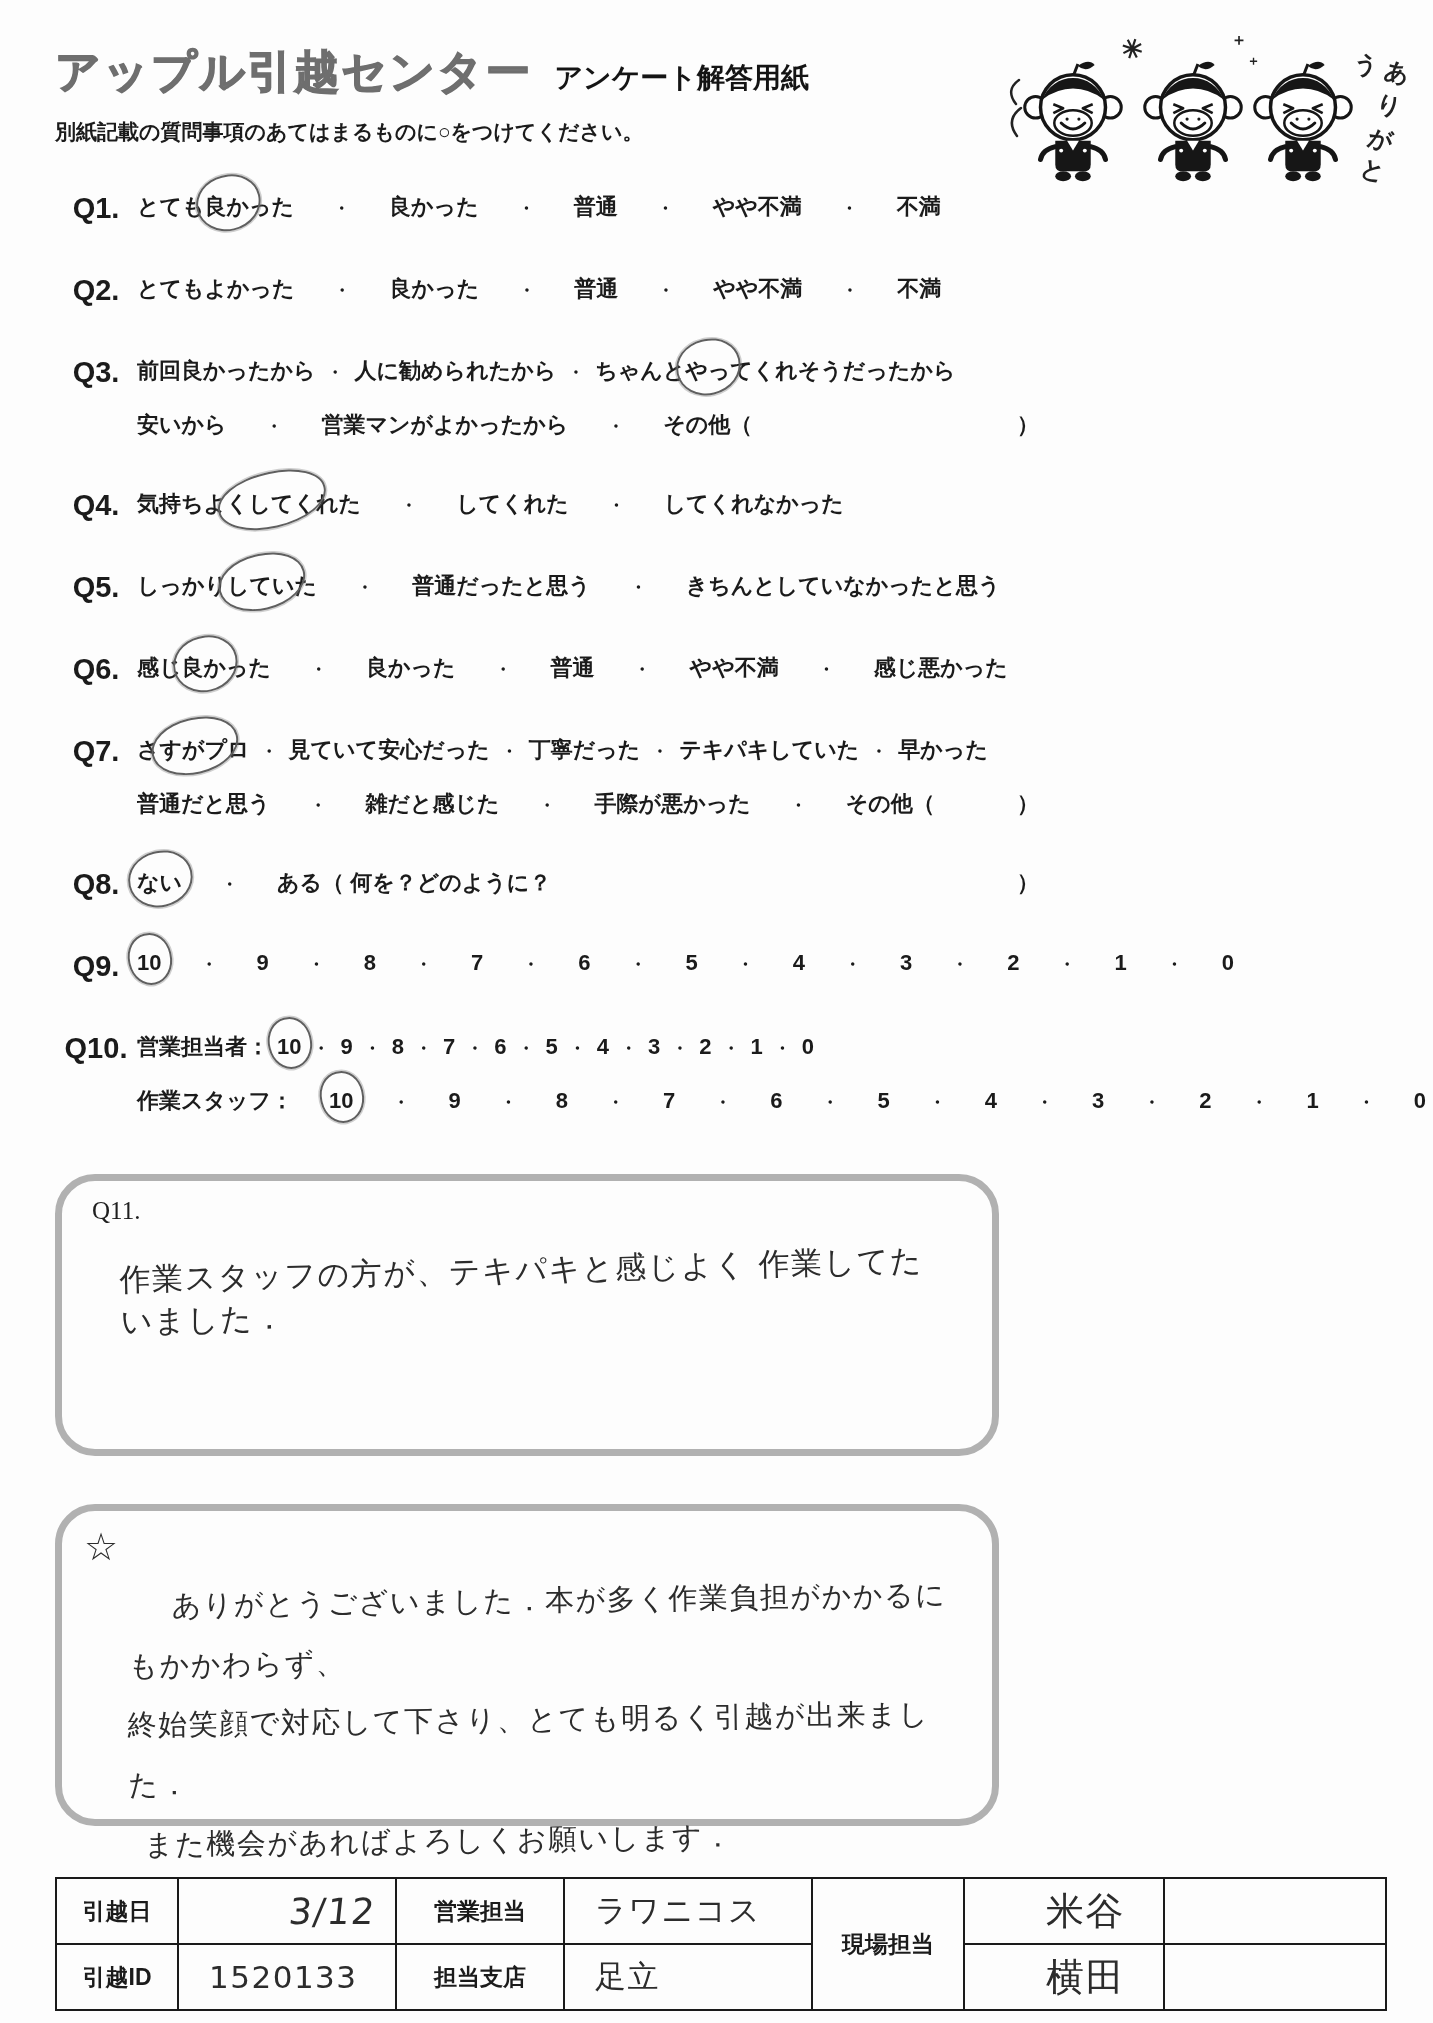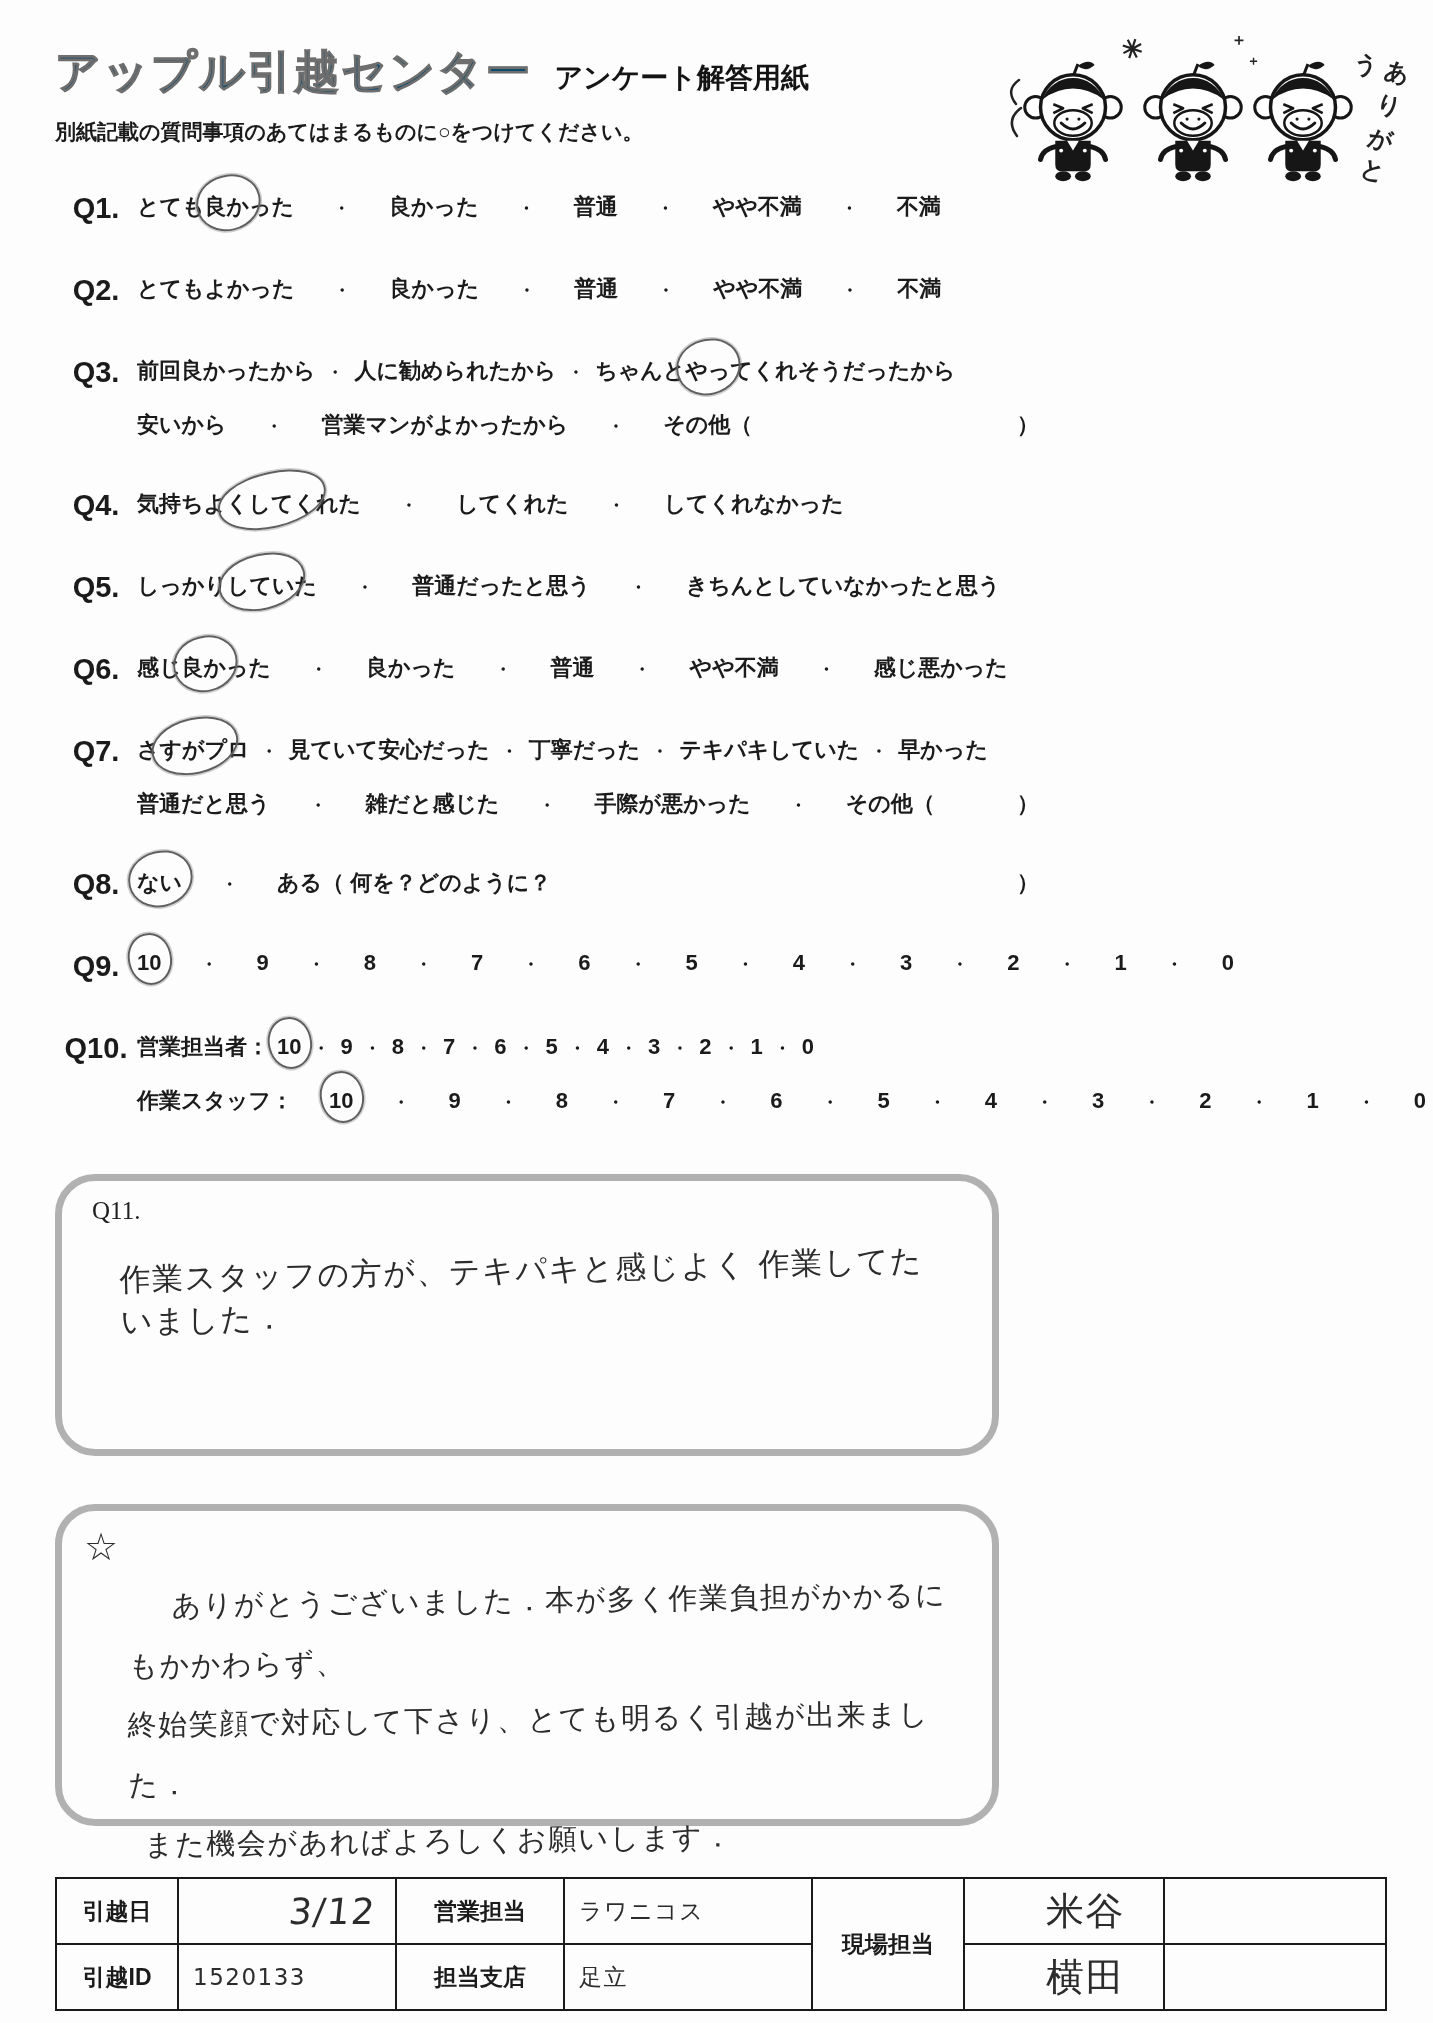--- a/index.html
+++ b/index.html
@@ -4,21 +4,21 @@
 <style>
   html,body{margin:0;padding:0;background:#e9e9e9;}
   .page{
     position:relative;width:1433px;height:2023px;margin:0 auto;
     background:#fdfdfd;box-sizing:border-box;padding:42px 55px 0 55px;
     font-family:"Liberation Sans",sans-serif;color:#1b1b1b;overflow:hidden;
   }
   
   .brand-row{display:flex;align-items:baseline;gap:22px;}
   .brand{
-    font-size:45px;font-weight:900;color:#0c4a6e;letter-spacing:2px;
+    font-size:45px;font-weight:900;color:#737373;letter-spacing:2px;
     -webkit-text-stroke:1.3px #6e6e6e;white-space:nowrap;
   }
   .form-title{font-size:28px;font-weight:800;color:#141414;white-space:nowrap;}
   .instruction{margin-top:16px;font-size:21px;font-weight:600;}
   
   .mascots{position:absolute;top:30px;right:30px;width:400px;height:170px;}
   .mascots .m{position:absolute;bottom:10px;}
   .m1{left:20px;} .m2{left:140px;} .m3{left:250px;}
   .motion{position:absolute;left:0;bottom:60px;}
   .sparkle{position:absolute;font-size:26px;font-weight:700;color:#222;}
@@ -63,21 +63,21 @@
   .comment-line{transform:rotate(-0.8deg);}
   .comment-line:nth-child(1){text-indent:44px;}
   .comment-line:nth-child(3){text-indent:16px;}
   
   .footer-table{
     position:absolute;left:55px;bottom:12px;width:1330px;
     border-collapse:collapse;table-layout:fixed;margin-top:28px;
   }
   .footer-table td{border:2.5px solid #1a1a1a;height:66px;box-sizing:border-box;overflow:visible;}
   .footer-table .lbl{font-size:23px;font-weight:700;text-align:center;background:#fdfdfd;}
-  .footer-table .val{font-size:23px;padding-left:14px;}
+  .footer-table .val{font-size:31px;padding-left:30px;}
   .footer-table .val-date{font-size:36px;padding-left:110px;transform:skewX(-6deg);}
   .footer-table .val-name{font-size:38px;padding-left:44px;line-height:.95;text-align:center;}
   .monkey path,.monkey circle,.monkey ellipse,.monkey line,.monkey polygon{vector-effect:non-scaling-stroke;}
 </style>
 </head>
 <body>
 
 <div class="page">
 
   <div class="brand-row">

